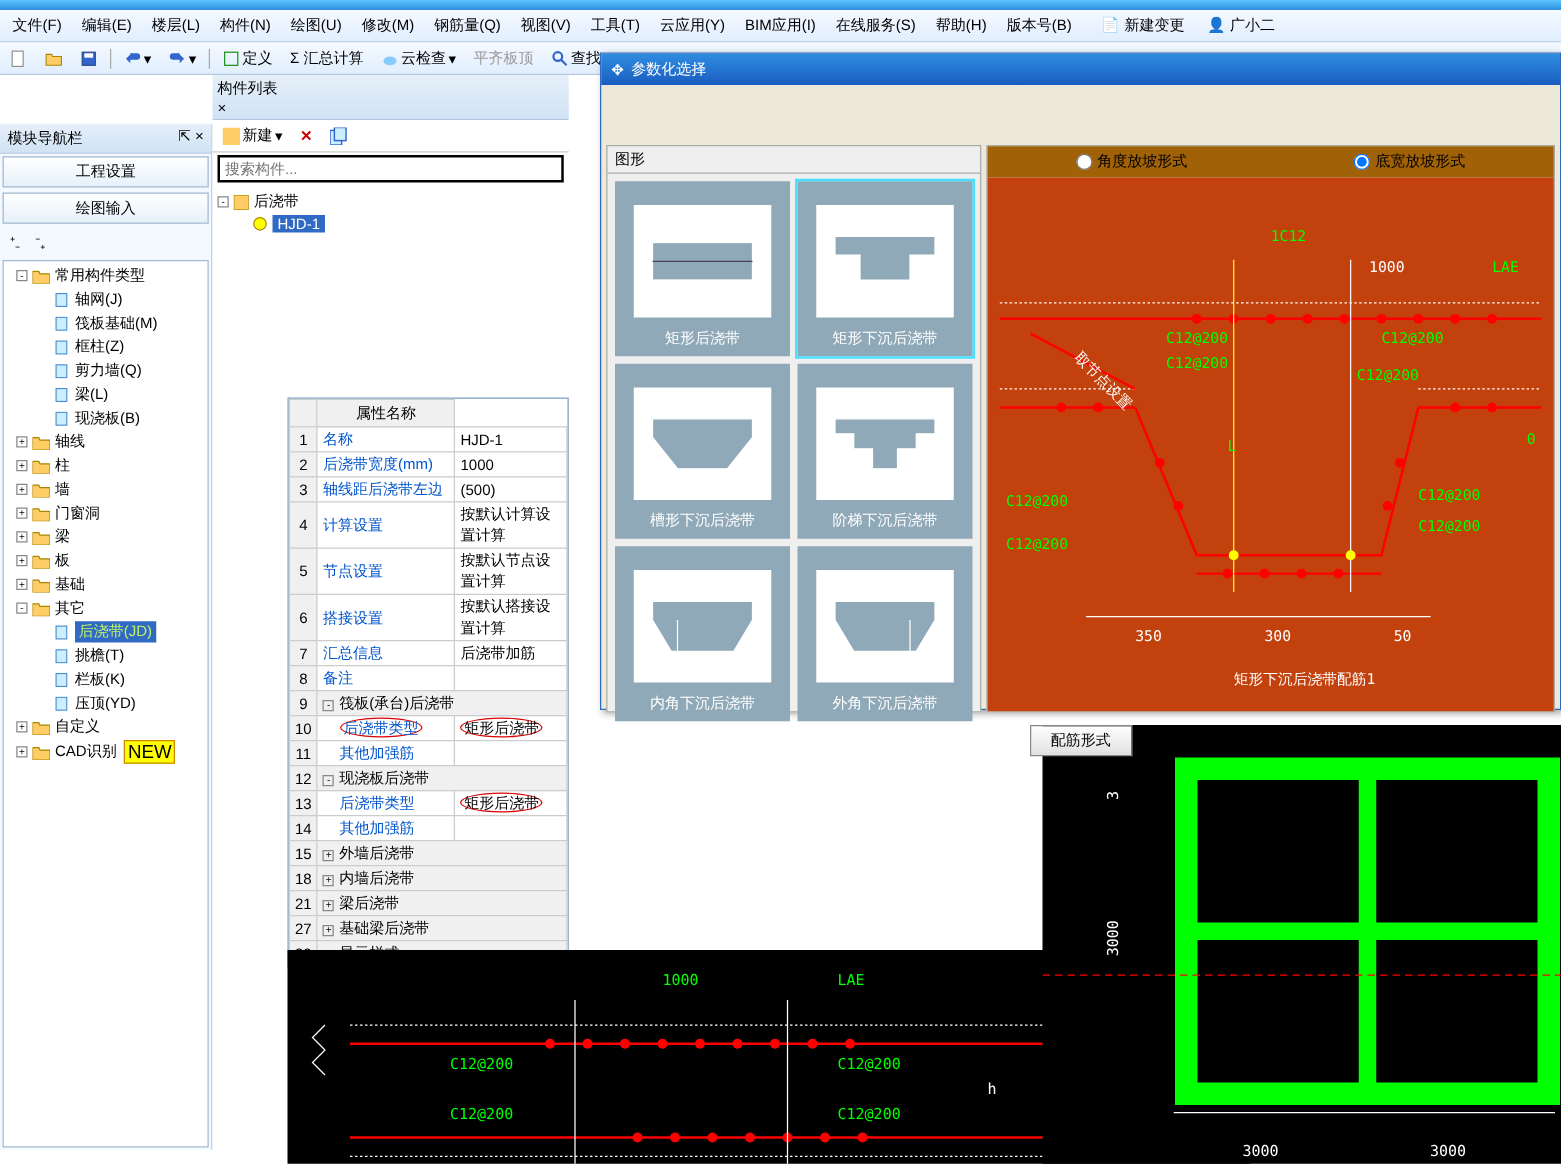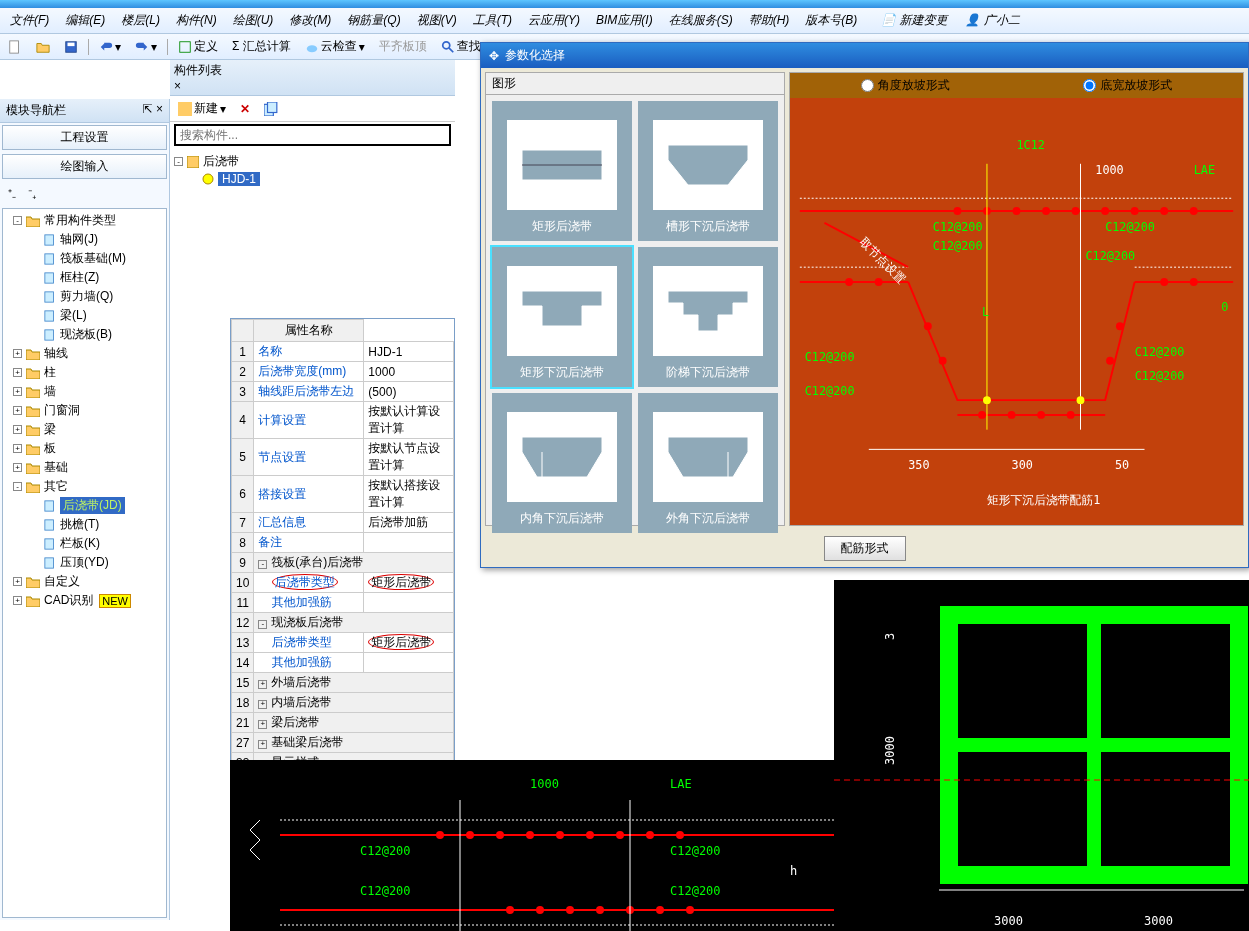--- a/index.html
+++ b/index.html
@@ -1,18 +1,18 @@
 <!DOCTYPE html>
 <html><head>
 <meta charset="utf-8">
 <style>
 * { box-sizing: border-box; margin: 0; padding: 0; font-family: "Microsoft YaHei", SimSun, sans-serif; font-size: 12px; }
 body { background: #fff; width: 1249px; height: 931px; overflow: hidden; position: relative; }
 .titlebar { background: linear-gradient(#5cc5ff,#2f8de0); height: 8px; color: #fff; padding: 0 8px; overflow: hidden; }
-.menubar { background: linear-gradient(#f4f9ff,#e1eeff); border-bottom: 1px solid #b0c8e0; padding: 2px 4px; display: flex; gap: 4px; font-style: italic; }
+.menubar { background: linear-gradient(#f4f9ff,#e1eeff); border-bottom: 1px solid #b0c8e0; padding: 2px 4px; display: flex; gap: 4px; }
 .menubar span { padding: 2px 6px; cursor: default; white-space: nowrap; }
 .toolbar { background: linear-gradient(#f4f9ff,#e1eeff); border-bottom: 1px solid #b0c8e0; padding: 2px 4px; display: flex; gap: 6px; align-items: center; }
 .tool-btn { padding: 2px 4px; display: inline-flex; align-items: center; gap: 2px; cursor: pointer; }
 .tool-btn svg { width:14px; height:14px; }
 .main { display: flex; height: 860px; }
 .sidebar { width: 170px; border-right: 1px solid #b0c8e0; background: #f4f9ff; display: flex; flex-direction: column; margin-top: 39px; }
 .sidebar-header { background: linear-gradient(#e6f0fa,#d0e2f4); border-bottom: 1px solid #b0c8e0; padding: 3px 6px; display:flex; justify-content:space-between; }
 .sidebar-tab { border: 1px solid #a0b8d0; background: linear-gradient(#fff,#e6f0fa); margin: 2px; padding: 3px; text-align: center; cursor:pointer; }
 .tree { flex: 1; overflow: auto; background: #fff; border: 1px solid #a0b8d0; margin: 2px; padding: 2px; }
 .tree-node { display: flex; align-items: center; gap: 4px; padding: 1px 0; white-space: nowrap; }
@@ -33,21 +33,21 @@
 .propgrid table { width:100%; border-collapse: collapse; }
 .propgrid th { background:#f0f0f0; border:1px solid #ccc; padding:2px 4px; font-weight:normal; }
 .propgrid td { border:1px solid #ccc; padding:1px 4px; height:18px; }
 .propgrid td.rownum { background:#f0f0f0; text-align:center; width:22px; }
 .propgrid td.pname { color:#0055cc; width:110px; }
 .propgrid .group-row td { background:#f0f0f0; }
 .red-circle { border:1.5px solid #d00; border-radius:50%; padding:0 2px; }
 .cad-black { background:#000; position:absolute; }
 .dialog { position:absolute; left:480px; top:42px; width:769px; height:526px; border:1px solid #2f6bc0; background:#ece9d8; box-shadow:2px 2px 6px rgba(0,0,0,0.4); }
 .dialog-title { background:linear-gradient(#2f8de0,#1a5dc0); color:#fff; padding:4px 8px; display:flex; align-items:center; gap:6px; }
-.dialog-body { display:flex; height:462px; }
+.dialog-body { display:flex; height:462px;margin-top:44px; }
 .shape-panel { width:300px; border:1px solid #aaa; margin:4px; background:#efefef; }
 .shape-panel-header { padding:2px 6px; border-bottom:1px solid #aaa; }
 .shape-grid { display:grid; grid-template-columns:1fr 1fr; gap:6px; padding:6px; }
 .shape-cell { height:140px; background:#8fa9b8; display:flex; flex-direction:column; align-items:center; justify-content:flex-end; color:#fff; cursor:pointer; position:relative; padding-bottom:6px; }
 .shape-cell.selected { outline:2px solid #4ae0ff; }
 .shape-thumb { width:110px; height:90px; background:#fff; margin-bottom:8px; display:flex; align-items:center; justify-content:center; }
 .shape-thumb svg { width:100px; height:70px; }
 .preview-panel { flex:1; margin:4px 4px 4px 0; border:1px solid #aaa; background:#efefef; display:flex; flex-direction:column; }
 .radio-row { padding:4px; display:flex; justify-content:space-around; background:#a16207; }
 .radio-row label { display:flex; gap:4px; align-items:center; cursor:pointer; }
@@ -302,21 +302,21 @@
           </svg>
           <span>自定义</span>
         </div>
         <div class="tree-node">
           <span class="tree-indent" style="width: 4px;"></span>
           <span class="expander">+</span>
           <svg class="folder-icon" viewBox="0 0 14 12">
             <path d="M0 2h5l1 2h8v8H0z" fill="#fc6" stroke="#a80"></path>
           </svg>
           <span>CAD识别</span>
-          <span style="background: rgb(255, 255, 0); border: 1px solid rgb(204, 136, 0); font-size: 11px; padding: 0px 2px; margin-left: 2px;">NEW</span>
+          <span style="background: rgb(255, 255, 0); border: 1px solid rgb(204, 136, 0); font-size: 15px; padding: 0px 2px; margin-left: 2px;">NEW</span>
         </div>
       </div>
   </div>
 
   <div class="content">
     <div class="complist">
       <div class="complist-header">
         <span>构件列表</span>
           <span>×</span>
       </div>
@@ -527,47 +527,47 @@
                   <rect x="10" y="20" width="80" height="30" fill="none" stroke="#fff"></rect>
                   <line x1="10" y1="35" x2="90" y2="35" stroke="#445"></line>
                 </g>
                 <pattern id="h0" width="6" height="6" patternUnits="userSpaceOnUse">
                   <line x1="0" y1="6" x2="6" y2="0" stroke="#445"></line>
                 </pattern>
               </svg>
             </div>
             <span>矩形后浇带</span>
           </div>
-          <div class="shape-cell">
-            <div class="shape-thumb">
-              <svg viewBox="0 0 100 70">
-                <g fill="#8fa9b8">
-                  <path d="M10 15h80v15l-20 25H30l-20-25z" fill="#8fa9b8" stroke="#fff"></path>
-                </g>
-                <pattern id="h2" width="6" height="6" patternUnits="userSpaceOnUse">
-                  <line x1="0" y1="6" x2="6" y2="0" stroke="#445"></line>
-                </pattern>
-              </svg>
-            </div>
-            <span>槽形下沉后浇带</span>
-          </div>
           <div class="shape-cell selected">
             <div class="shape-thumb">
               <svg viewBox="0 0 100 70">
                 <g fill="#8fa9b8">
                   <rect x="10" y="15" width="80" height="15" fill="#8fa9b8"></rect>
                   <rect x="30" y="30" width="40" height="20" fill="#8fa9b8"></rect>
                   <path d="M10 15h80v15H70v20H30V30H10z" fill="none" stroke="#fff"></path>
                 </g>
                 <pattern id="h1" width="6" height="6" patternUnits="userSpaceOnUse">
                   <line x1="0" y1="6" x2="6" y2="0" stroke="#445"></line>
                 </pattern>
               </svg>
             </div>
             <span>矩形下沉后浇带</span>
+          </div>
+          <div class="shape-cell">
+            <div class="shape-thumb">
+              <svg viewBox="0 0 100 70">
+                <g fill="#8fa9b8">
+                  <path d="M10 15h80v15l-20 25H30l-20-25z" fill="#8fa9b8" stroke="#fff"></path>
+                </g>
+                <pattern id="h2" width="6" height="6" patternUnits="userSpaceOnUse">
+                  <line x1="0" y1="6" x2="6" y2="0" stroke="#445"></line>
+                </pattern>
+              </svg>
+            </div>
+            <span>槽形下沉后浇带</span>
           </div>
           <div class="shape-cell">
             <div class="shape-thumb">
               <svg viewBox="0 0 100 70">
                 <g fill="#8fa9b8">
                   <path d="M10 15h80v12H75v12H60v16H40V39H25V27H10z" fill="#8fa9b8" stroke="#fff"></path>
                 </g>
                 <pattern id="h3" width="6" height="6" patternUnits="userSpaceOnUse">
                   <line x1="0" y1="6" x2="6" y2="0" stroke="#445"></line>
                 </pattern>

